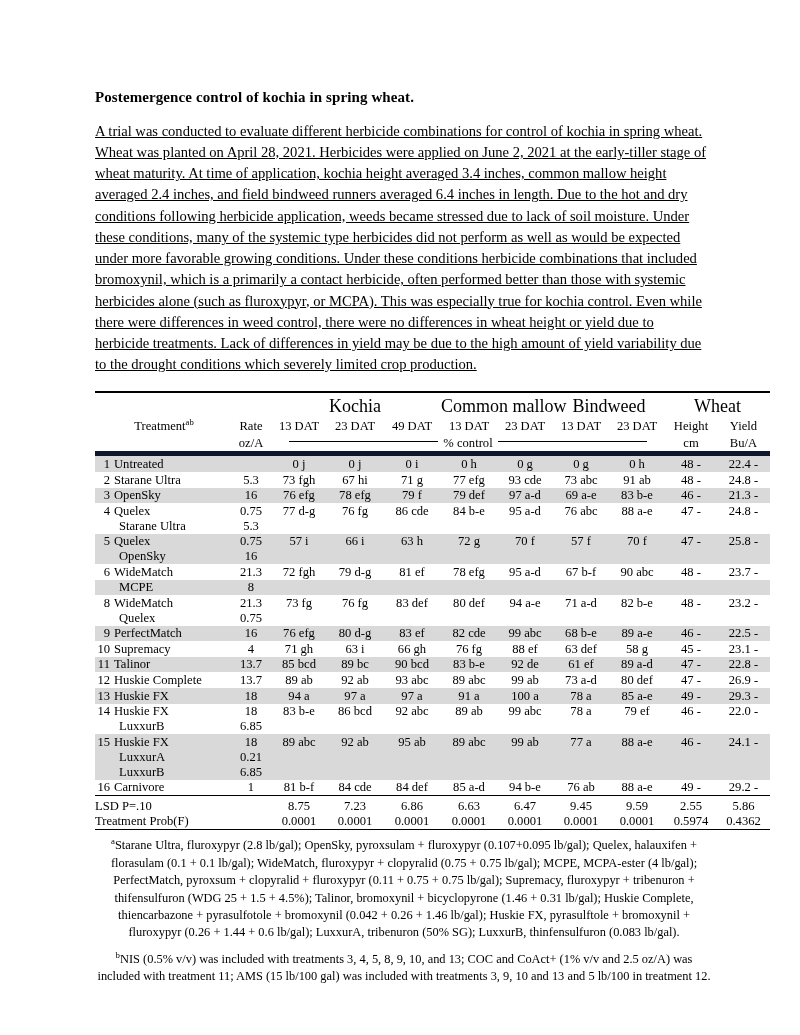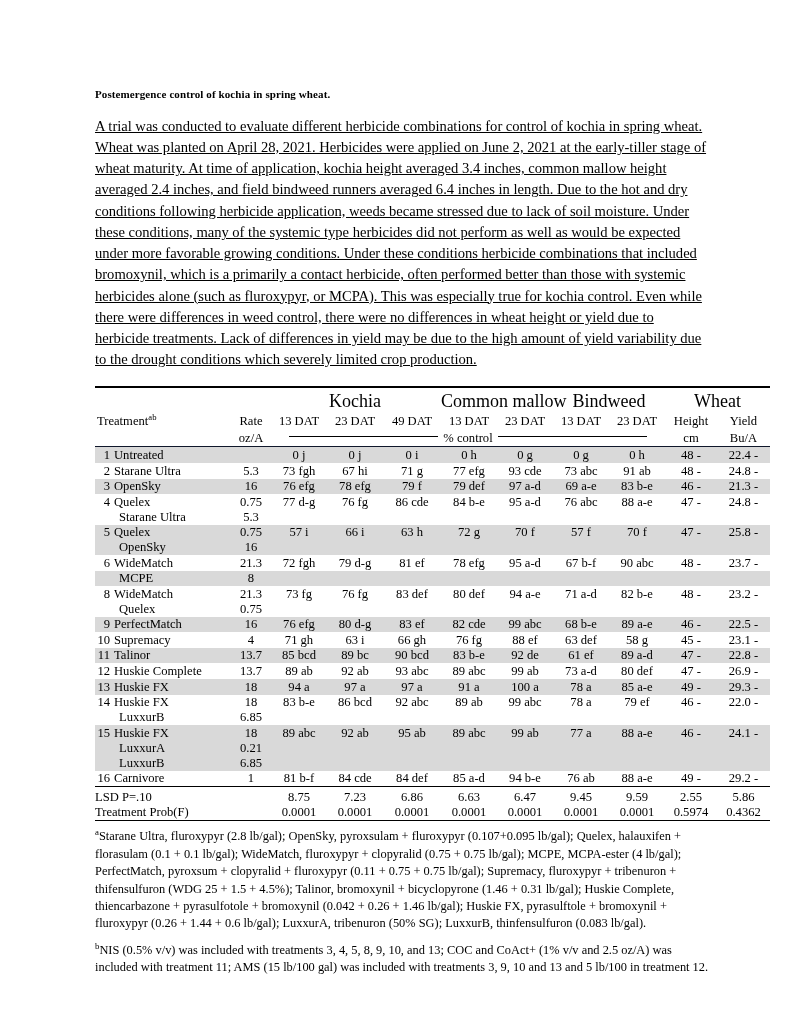--- a/index.html
+++ b/index.html
@@ -17,21 +17,21 @@
   }
   .page {
     width: 800px;
     height: 1035px;
     box-sizing: border-box;
     padding: 88px 92px 0 95px;
     position: relative;
   }
   .doc-title {
     font-weight: bold;
-    font-size: 11px;
+    font-size: 15px;
     line-height: 1.25;
     margin: 0 0 14px 0;
     letter-spacing: 0.1px;
   }
   .intro {
     font-size: 14.6px;
     line-height: 1.455;
     margin: 0 0 16px 0;
     text-align: left;
     letter-spacing: -0.02px;
@@ -46,35 +46,35 @@
     table-layout: fixed;
     margin-top: 2px;
   }
   table.data td, table.data th {
     padding: 0;
     font-weight: normal;
     vertical-align: bottom;
     white-space: nowrap;
   }
   .rule-top td { border-top: 2.2px solid #000; height: 3px; }
-  .rule-mid td { border-bottom: 1px solid #0f172a; margin-top: 33px; }
+  .rule-mid td { border-bottom: 5px solid #0f172a; margin-top: 33px; }
   .rule-thin td { border-top: 1px solid #000; height: 2px; }
 
   th.grp {
     text-align: center;
     font-size: 18px;
     padding-bottom: 0px;
     height: 16px;
   }
   th.sub {
     text-align: center;
     height: 17px;
     padding-bottom: 1px;
   }
-  th.sub.left { text-align: left; padding-left: 2px;}
+  th.sub.left { text-align: center; padding-left: 2px;}
   td.unit { text-align: center; height: 17px; padding-bottom: 1px;}
   td.unit.left { text-align: left; padding-left: 2px;}
 
   td.trt {
     text-align: left;
     padding-left: 2px;
     height: 15.6px;
   }
   td.num {
     text-align: center;
@@ -105,20 +105,21 @@
   .pct-span .lbl { padding: 0 5px; }
 
   sup { font-size: 8.6px; vertical-align: super; line-height: 0; }
 
   
   .footnotes {
     margin-top: 5px;
     font-size: 12.4px;
     line-height: 1.40;
     width: 618px;
+    text-align: center;
   }
   .footnote { margin: 0 0 9px 0; }
   .footnote:last-child { margin-bottom: 8px; }
   .fn-mark { font-size: 8.8px; vertical-align: super; line-height: 0; }
 </style>
 </head>
 <body>
 
 <div class="page">
 

